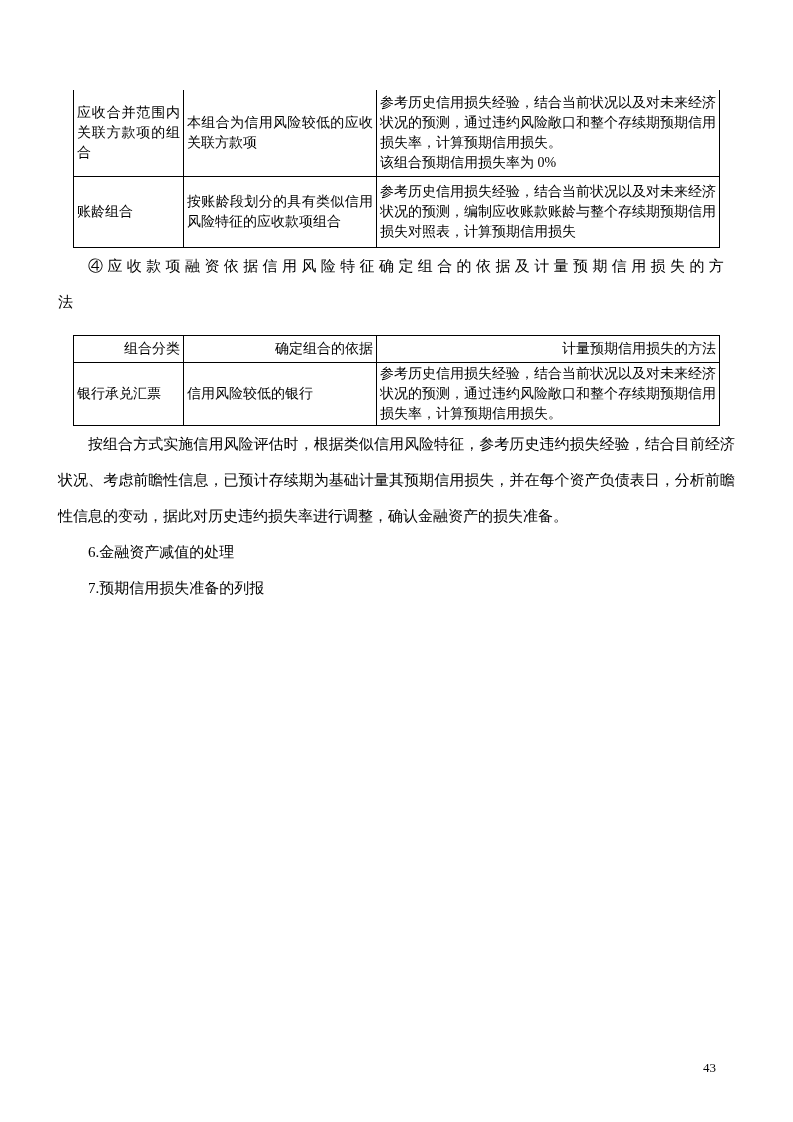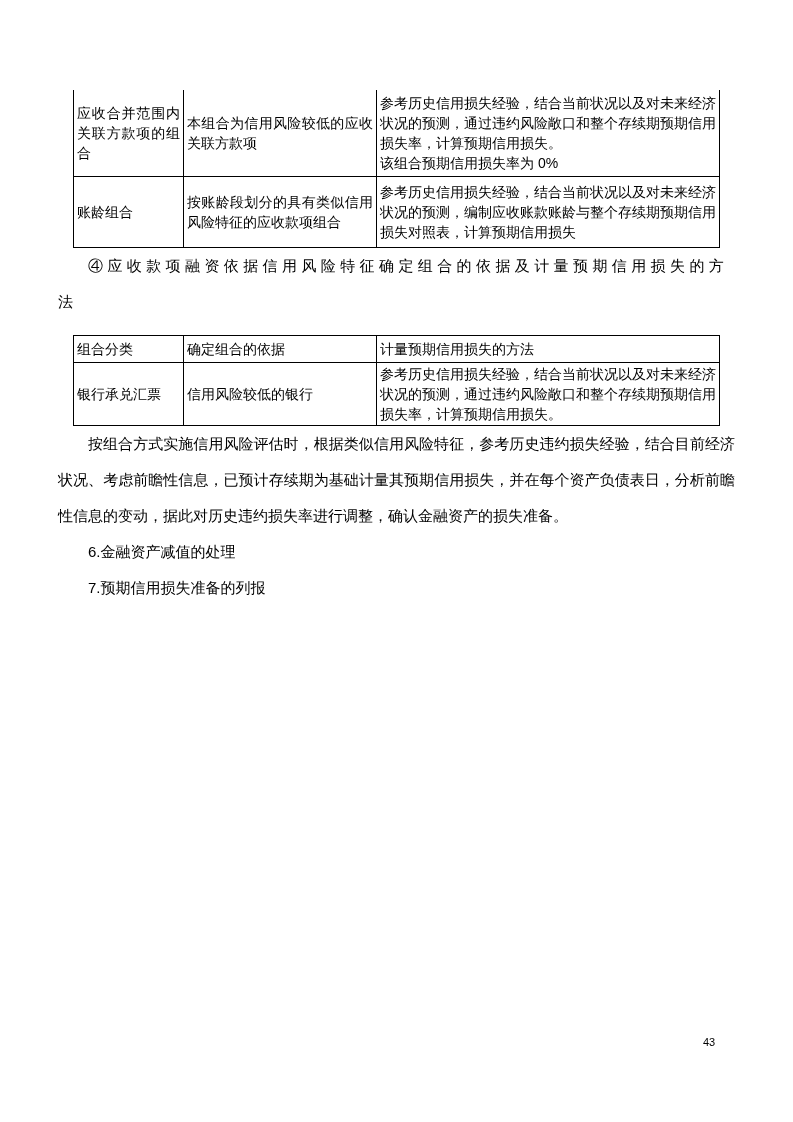--- a/index.html
+++ b/index.html
@@ -6,21 +6,21 @@
     margin: 0;
     padding: 0;
     background: #ffffff;
   }
   .page {
     position: relative;
     width: 793px;
     height: 1122px;
     background: #ffffff;
     color: #000000;
-    font-family: Liberation Sans, sans-serif;
+    font-family: Liberation Serif, serif;
     overflow: hidden;
   }
   .content {
     position: absolute;
     left: 58px;
     top: 90px;
     width: 677px;
   }
   table {
     border-collapse: collapse;
@@ -41,40 +41,40 @@
     text-align: justify;
     white-space: pre-line;
     overflow: hidden;
   }
   
   .t1 tr:first-child td { border-top: none; }
   .t1 .r1 td { height: 84px; }
   .t1 .r2 td { height: 68px; }
   .t1 .r3 td { height: 80px; }
   .t2 { margin-top: 15px; }
-  .t2 th { height: 24px; text-align: left; white-space: normal; }
+  .t2 th { height: 24px; text-align: right; white-space: normal; }
   .t2 td { height: 56px; }
   p {
     margin: 0;
     font-size: 15px;
     line-height: 36px;
     text-align: justify;
     word-break: break-all;
   }
   .indent { text-indent: 30px; }
   .item4 {
     text-indent: 30px;
     letter-spacing: 4.4px;
     text-align: left;
   }
   .pagenum {
     position: absolute;
     left: 703px;
-    top: 1033px;
-    font-size: 11px;
+    top: 1059px;
+    font-size: 13px;
     line-height: 18px;
   }
 </style>
 </head>
 <body>
 
 <div class="page">
   <div class="content">
 
     <table class="t1">

